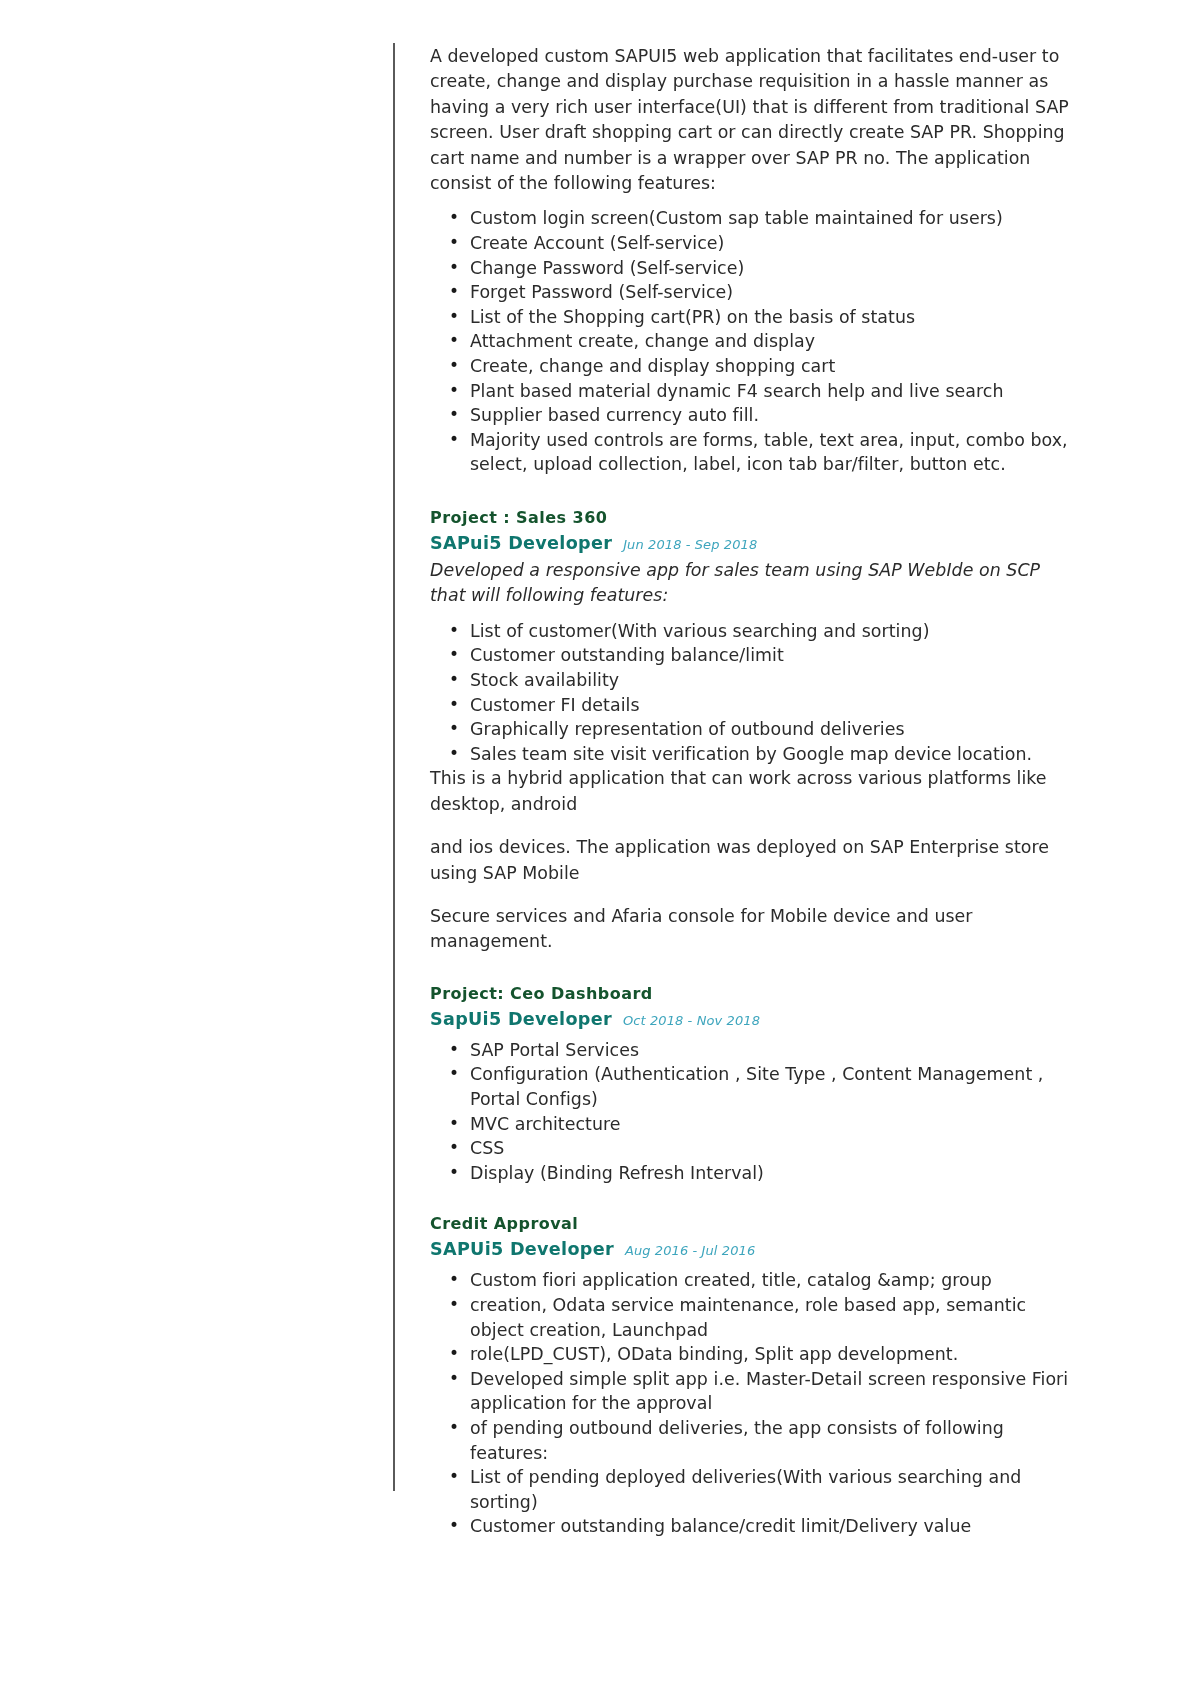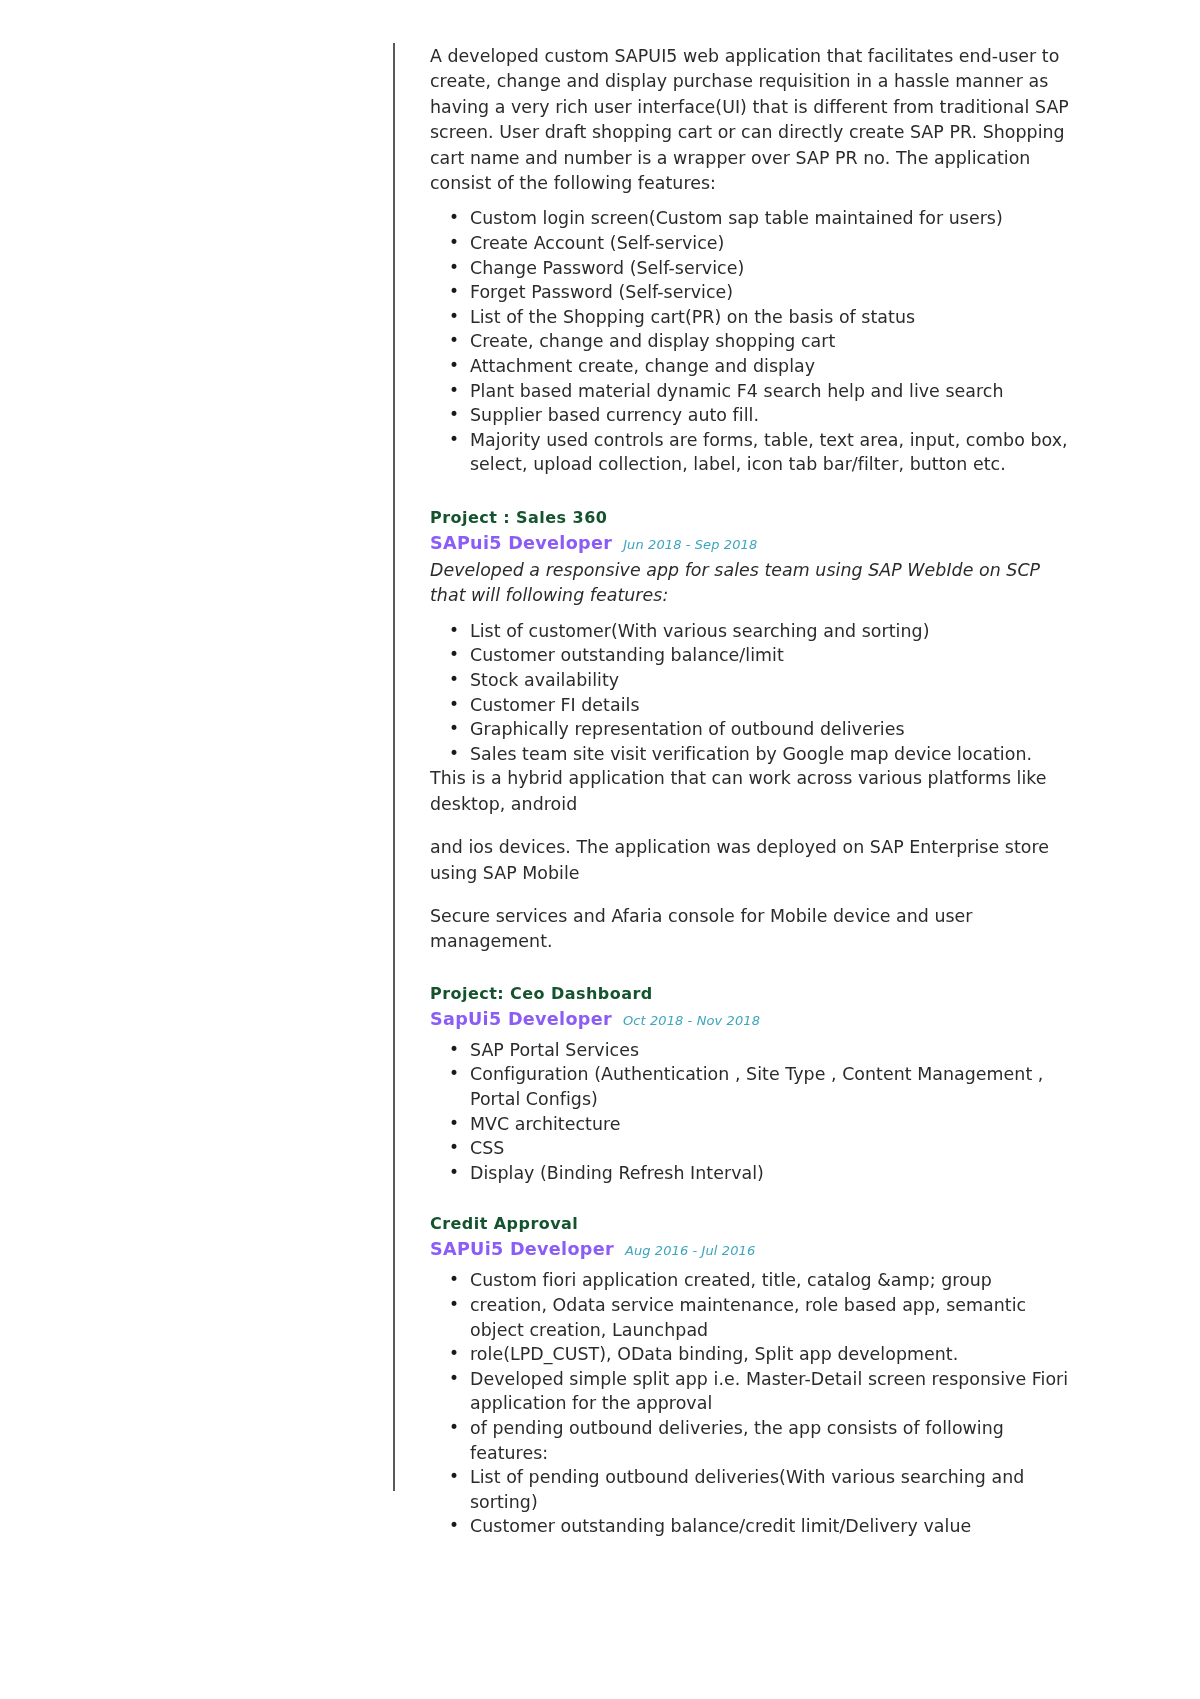--- a/index.html
+++ b/index.html
@@ -85,21 +85,21 @@
     line-height: 25px;
     letter-spacing: 0.45px;
   }
   .proj-role-line {
     line-height: 26px;
     white-space: nowrap;
   }
   .proj-role {
     font-size: 17.6px;
     font-weight: bold;
-    color: #8b5cf6;
+    color: #0f766e;
     letter-spacing: 0.3px;
   }
   .proj-dates {
     font-size: 13px;
     font-style: italic;
     color: #3da5bd;
     margin-left: 11px;
     letter-spacing: 0.1px;
   }
   .proj-desc {
@@ -120,22 +120,22 @@
   <div class="content">
 
     <p class="para">A developed custom SAPUI5 web application that facilitates end-user to create, change and display purchase requisition in a hassle manner as having a very rich user interface(UI) that is different from traditional SAP screen. User draft shopping cart or can directly create SAP PR. Shopping cart name and number is a wrapper over SAP PR no. The application consist of the following features:</p>
 
     <ul class="bullets">
       <li>Custom login screen(Custom sap table maintained for users)</li>
       <li>Create Account (Self-service)</li>
       <li>Change Password (Self-service)</li>
       <li>Forget Password (Self-service)</li>
       <li>List of the Shopping cart(PR) on the basis of status</li>
+      <li>Attachment create, change and display</li>
       <li>Create, change and display shopping cart</li>
-      <li>Attachment create, change and display</li>
       <li>Plant based material dynamic F4 search help and live search</li>
       <li>Supplier based currency auto fill.</li>
       <li>Majority used controls are forms, table, text area, input, combo box, select, upload collection, label, icon tab bar/filter, button etc.</li>
     </ul>
 
     <div class="project-block first-proj">
       <div class="proj-title">Project : Sales 360</div>
       <div class="proj-role-line">
         <span class="proj-role">SAPui5 Developer</span><span class="proj-dates">Jun 2018 - Sep 2018</span>
       </div>
@@ -171,19 +171,19 @@
       <div class="proj-title">Credit Approval</div>
       <div class="proj-role-line">
         <span class="proj-role">SAPUi5 Developer</span><span class="proj-dates">Aug 2016 - Jul 2016</span>
       </div>
       <ul class="bullets tight">
         <li>Custom fiori application created, title, catalog &amp;amp; group</li>
         <li>creation, Odata service maintenance, role based app, semantic object creation, Launchpad</li>
         <li>role(LPD_CUST), OData binding, Split app development.</li>
         <li>Developed simple split app i.e. Master-Detail screen responsive Fiori application for the approval</li>
         <li>of pending outbound deliveries, the app consists of following features:</li>
-        <li>List of pending outbound deliveries(With various searching and sorting)</li>
+        <li>List of pending deployed deliveries(With various searching and sorting)</li>
         <li>Customer outstanding balance/credit limit/Delivery value</li>
       </ul>
     </div>
 
   </div>
 </div>
 
 </body></html>

